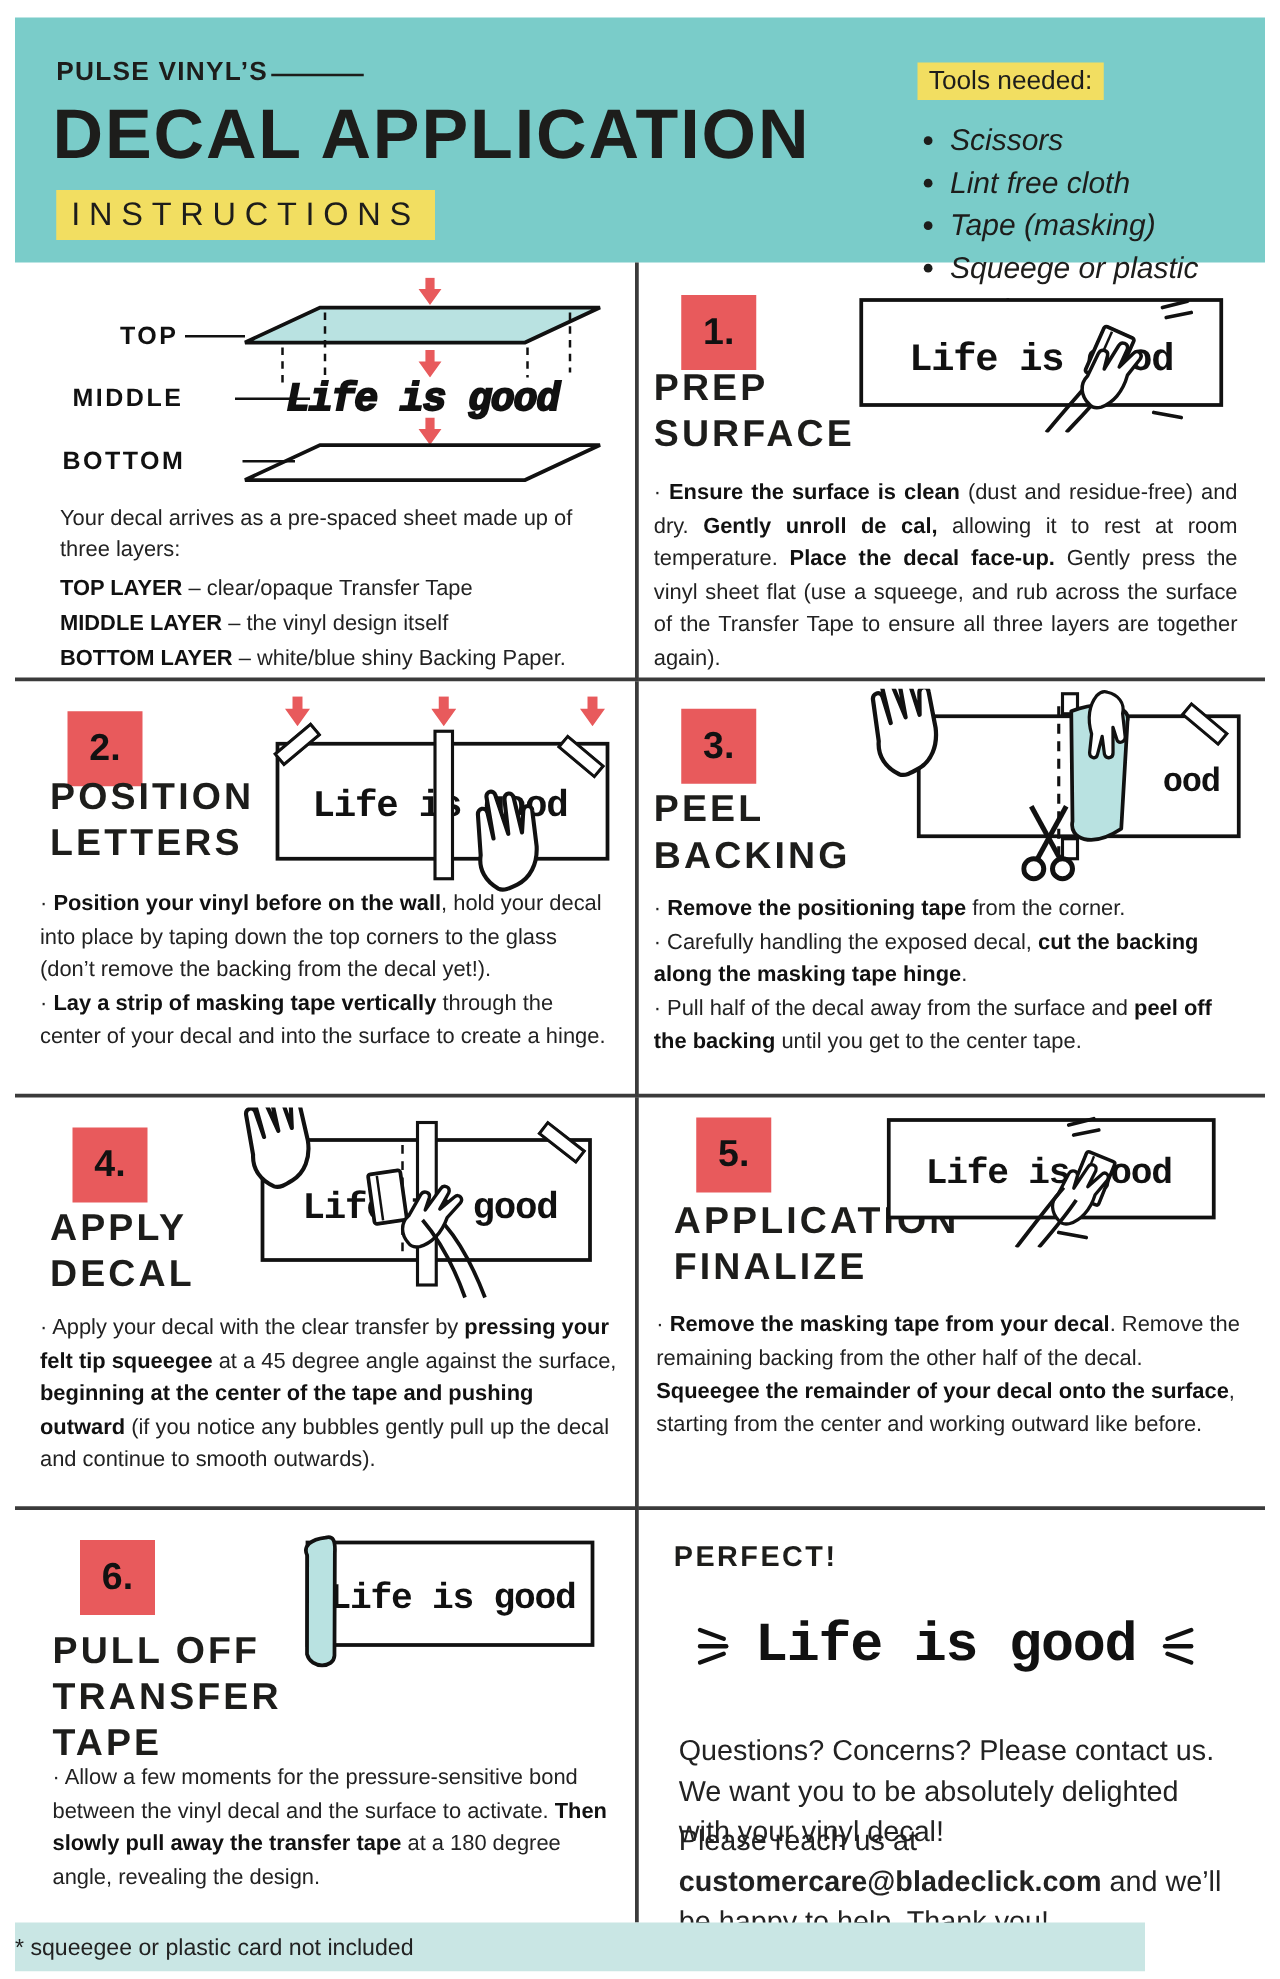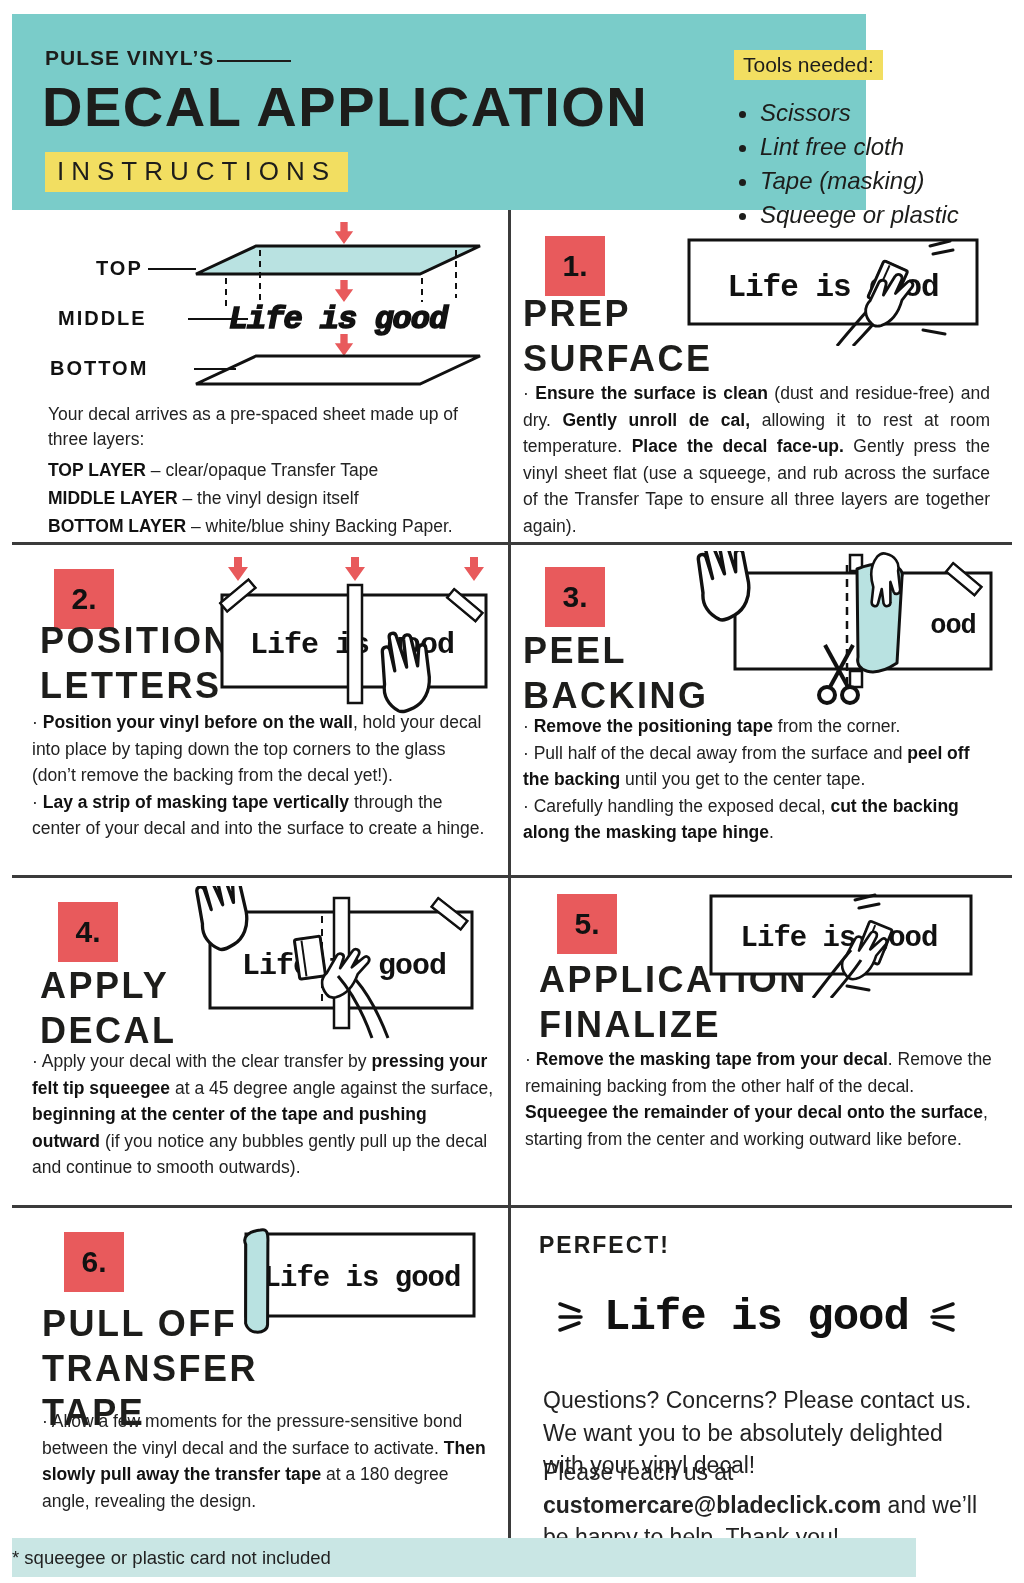--- a/index.html
+++ b/index.html
@@ -6,36 +6,36 @@
     --teal:#7accc9; --teal-light:#c9e6e4; --panel-teal:#b9e2e1;
     --red:#e85a5c; --yellow:#f2de61; --ink:#1d1d1b;
   }
   *{margin:0;padding:0;box-sizing:border-box;}
   html,body{width:1024px;height:1583px;}
   body{
     position:relative;background:#fff;color:var(--ink);
     font-family:"Liberation Sans",sans-serif;overflow:hidden;
   }
   
-  .header{position:absolute;left:12px;top:14px;width:854px;height:196px;background:var(--teal);}
+  .header{position:absolute;left:12px;top:14px;width:1000px;height:196px;background:var(--teal);}
   .brand{position:absolute;left:33px;top:32px;font-size:21px;font-weight:700;letter-spacing:1px;}
   .brand-underline{display:inline-block;width:74px;height:2px;background:var(--ink);margin-left:3px;margin-bottom:3px;}
   .main-title{position:absolute;left:30px;top:60px;font-size:56px;font-weight:700;letter-spacing:1.5px;white-space:nowrap;}
   .subtitle-chip{position:absolute;left:33px;top:138px;background:var(--yellow);font-size:26px;font-weight:400;letter-spacing:7px;padding:4px 12px 5px 12px;}
   .tools{position:absolute;left:722px;top:36px;width:268px;}
   .tools-chip{display:inline-block;background:var(--yellow);font-size:21px;padding:3px 9px;}
   .tools ul{margin-top:16px;margin-left:26px;font-size:24px;line-height:1.42;font-style:italic;}
   
   .grid{position:absolute;left:12px;top:210px;width:1000px;height:1328px;display:grid;grid-template-columns:499px 501px;grid-template-rows:335px 333px 330px 330px;}
   .cell{position:relative;}
   .cell.hline{border-bottom:3px solid #3b3b3b;}
   .cell.vline{border-right:3px solid #3b3b3b;}
   
   .badge{position:absolute;width:60px;height:60px;background:var(--red);display:flex;align-items:center;justify-content:center;font-size:30px;font-weight:700;color:#111;}
-  .step-title{position:absolute;font-size:36px;font-weight:700;letter-spacing:2.5px;line-height:1.24;}
+  .step-title{position:absolute;font-size:30px;font-weight:700;letter-spacing:2.5px;line-height:1.24;}
   .body-text{position:absolute;font-size:17.5px;line-height:1.52;color:#222;}
   .body-text p{margin:0;}
   .body-text b{font-weight:700;color:#111;}
   .justify{text-align:justify;}
   .illus{position:absolute;}
   svg text.decal{font-family:"Liberation Mono","DejaVu Sans Mono",monospace;font-weight:700;letter-spacing:-1px;fill:#111;}
   svg text.lbl{font-family:"Liberation Sans",sans-serif;font-weight:700;letter-spacing:2px;fill:#111;font-size:20px;}
   
   .layers-svg{position:absolute;left:24px;top:12px;}
   .layers-intro{position:absolute;left:36px;right:26px;top:192px;font-size:17.5px;line-height:1.45;color:#222;}
@@ -215,22 +215,22 @@
       <g transform="translate(268,34) rotate(140)">
           <use href="#sym-grab" width="52" height="52"></use>
         </g>
       <g transform="translate(302,10) rotate(40)">
           <use href="#sym-tape" width="40" height="14"></use>
         </g>
       <use href="#sym-scissors" x="166" y="92" width="44" height="64"></use>
     </svg>
     <div class="body-text" style="left:12px;right:18px;top:168px">
       <p><span>· </span><b>Remove the positioning tape</b><span> from the corner.</span></p>
+      <p><span>· Carefully handling the exposed decal, </span><b>cut the backing along the masking tape hinge</b><span>.</span></p>
       <p><span>· Pull half of the decal away from the surface and </span><b>peel off the backing</b><span> until you get to the center tape.</span></p>
-      <p><span>· Carefully handling the exposed decal, </span><b>cut the backing along the masking tape hinge</b><span>.</span></p>
     </div>
   </section>
 
   <section class="cell hline vline">
     <div class="badge" style="left:46px;top:24px">4.</div>
     <div class="step-title" style="left:28px;top:86px">
       <div>APPLY</div>
         <div>DECAL</div>
     </div>
     <svg class="illus" style="left:164px;top:8px" width="304" height="154" viewBox="0 0 304 154">

